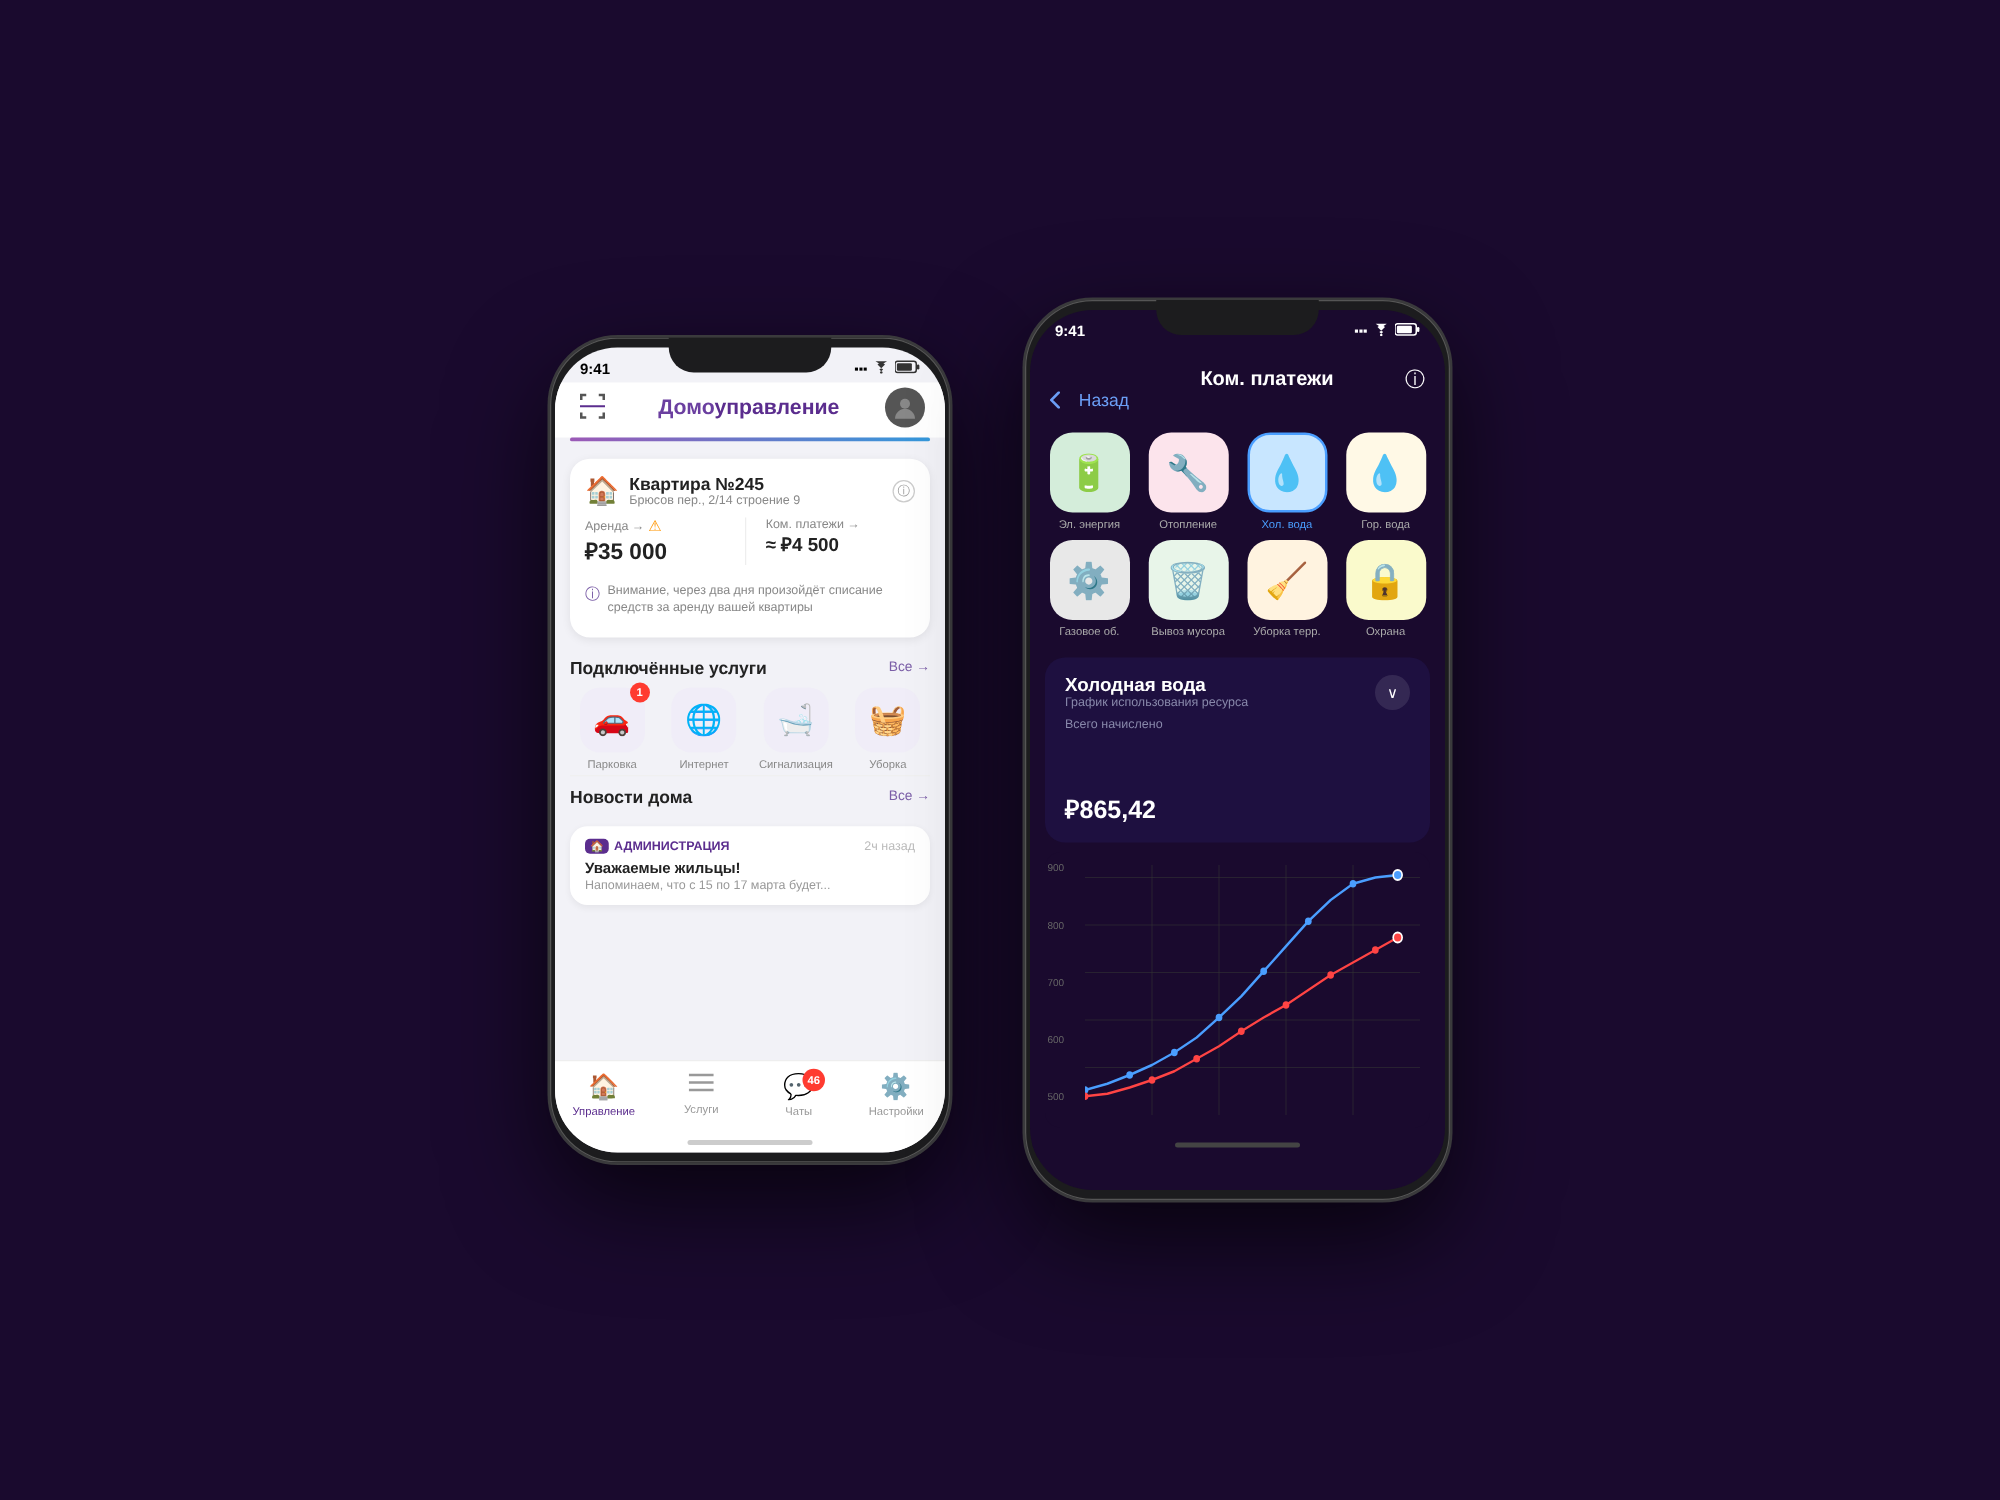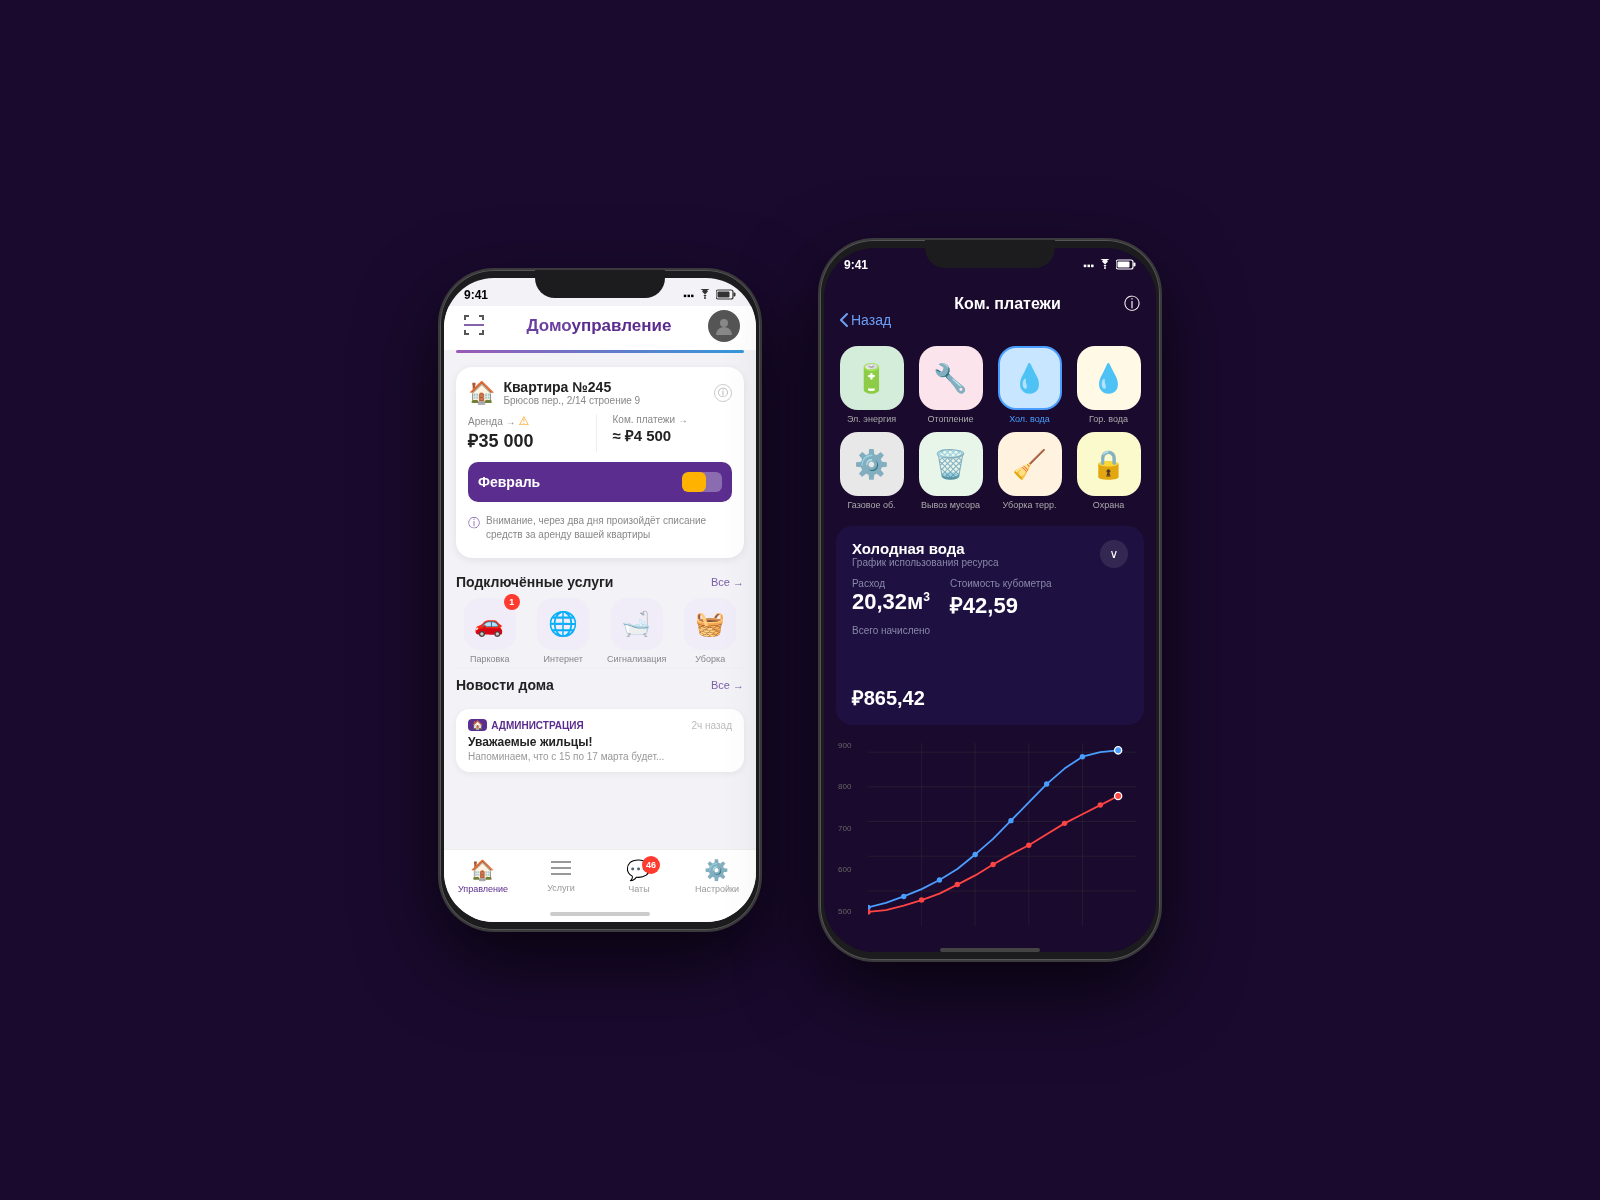--- a/index.html
+++ b/index.html
@@ -182,21 +182,21 @@
 
     
     .screen-dark .status-bar { color: white; }
 
     .dark-header {
       display: flex;
       align-items: center;
       padding: 4px 16px 10px;
       background: transparent;
     }
-    .back-btn { color: #6B9EF5; font-size: 14px; display: flex; align-items: center; gap: 0; margin-top: 32px; }
+    .back-btn { color: #6B9EF5; font-size: 14px; display: flex; align-items: center; gap: 12px; margin-top: 32px; }
     .dark-title { flex: 1; text-align: center; font-size: 16px; font-weight: 700; color: white; }
     .info-btn-white { color: white; font-size: 16px; }
 
     
     .utility-grid {
       display: grid;
       grid-template-columns: repeat(4, 1fr);
       gap: 8px;
       padding: 8px 12px;
     }
@@ -346,26 +346,20 @@
         </div>
         <div style="width:1px; background:#eee;"></div>
         <div class="payment-col" style="padding-left:8px;">
           <div class="payment-label">
             <span>Ком. платежи →</span>
           </div>
           <div class="payment-amount approx">≈ ₽4 500</div>
         </div>
       </div>
 
-      <div class="month-bar">
-        <span class="month-text">Февраль</span>
-        <div class="month-progress">
-          <div class="month-progress-fill"></div>
-        </div>
-      </div>
 
       <div class="notice">
         <span class="notice-icon">ⓘ</span>
         <span class="notice-text">Внимание, через два дня произойдёт списание средств за аренду вашей квартиры</span>
       </div>
     </div>
 
     <div class="section">
       <div class="section-header">
         <span class="section-title">Подключённые услуги</span>
@@ -553,32 +547,20 @@
 
     <div class="cold-water-card">
       <div class="cw-header">
         <div>
           <div class="cw-title">Холодная вода</div>
           <div class="cw-subtitle">График использования ресурса</div>
         </div>
         <div class="cw-expand">∨</div>
       </div>
 
-      <div class="cw-stats">
-        <div class="cw-stat-col">
-          <div class="cw-stat-label">Расход</div>
-          <div class="cw-stat-value">
-            20,32м<sup>3</sup>
-          </div>
-        </div>
-        <div class="cw-stat-col">
-          <div class="cw-stat-label">Стоимость кубометра</div>
-          <div class="cw-stat-value">₽42,59</div>
-        </div>
-      </div>
 
       <div class="cw-total-label">Всего начислено</div>
       <div class="cw-total-value">₽865,42</div>
     </div>
 
     <div class="chart-container">
       <div class="y-axis-labels">
         <span class="y-label">900</span>
         <span class="y-label">800</span>
         <span class="y-label">700</span>

